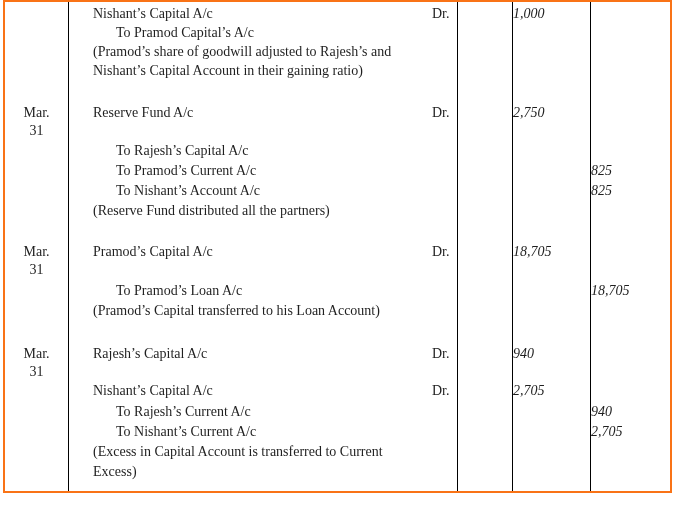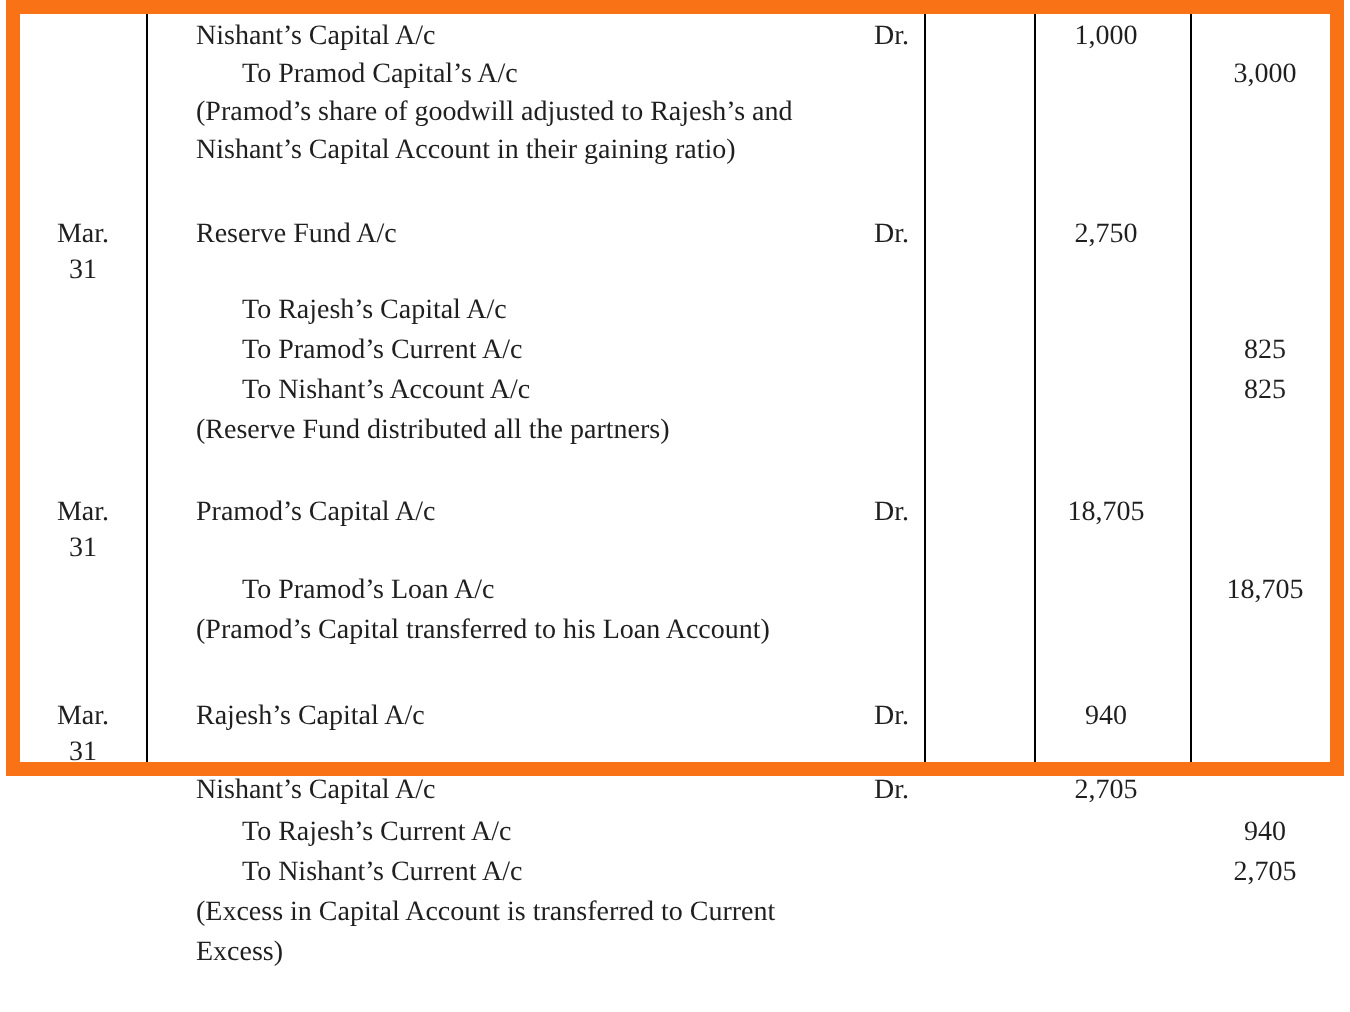--- a/index.html
+++ b/index.html
@@ -2,33 +2,33 @@
 <html><head>
 <meta charset="utf-8">
 <style>
   html,body{margin:0;padding:0;background:#fff;}
   .sheet{
     position:relative;width:675px;height:506px;background:#ffffff;
     font-family:"Liberation Serif","DejaVu Serif",serif;
     font-size:14px;color:#1f1f1f;overflow:hidden;
   }
   .jtable{
-    position:absolute;left:3px;top:0;width:669px;height:388px;
-    border:7px solid #f97316;box-sizing:border-box;
+    position:absolute;left:3px;top:0;width:669px;height:493px;
+    border:2px solid #f97316;box-sizing:border-box;
   }
   .vline{position:absolute;top:0;bottom:0;width:1px;background:#000;}
   .vline.v-date{left:63px;}
   .vline.v-part{left:452px;}
   .vline.v-lf{left:507px;}
   .vline.v-debit{left:585px;}
   .row{position:absolute;left:0;width:100%;height:19px;line-height:19px;}
   .part{position:absolute;left:88px;white-space:nowrap;}
   .part.indent{left:111px;}
   .dr{position:absolute;left:427px;}
-  .amt{position:absolute;text-align:center;white-space:nowrap;}
+  .amt{position:absolute;text-align:left;white-space:nowrap;font-style:italic;}
   .amt.debit{left:508px;width:70px;}
   .amt.credit{left:586px;width:73px;}
   .month,.day{position:absolute;left:0;width:63px;height:19px;line-height:19px;text-align:center;}
 </style>
 </head>
 <body>
 
 <div class="sheet">
   <div class="jtable">
 
@@ -37,21 +37,20 @@
     <div class="vline v-lf"></div>
     <div class="vline v-debit"></div>
 
     <div class="row" style="top:2px">
       <span class="part">Nishant’s Capital A/c</span>
       <span class="dr">Dr.</span>
       <span class="amt debit">1,000</span>
     </div>
     <div class="row" style="top:21px">
       <span class="part indent">To Pramod Capital’s A/c</span>
-      <span class="amt credit">3,000</span>
     </div>
     <div class="row" style="top:40px">
       <span class="part">(Pramod’s share of goodwill adjusted to Rajesh’s and</span>
     </div>
     <div class="row" style="top:59px">
       <span class="part">Nishant’s Capital Account in their gaining ratio)</span>
     </div>
 
     <span class="month" style="top:101px">Mar.</span>
     <span class="day" style="top:119px">31</span>

